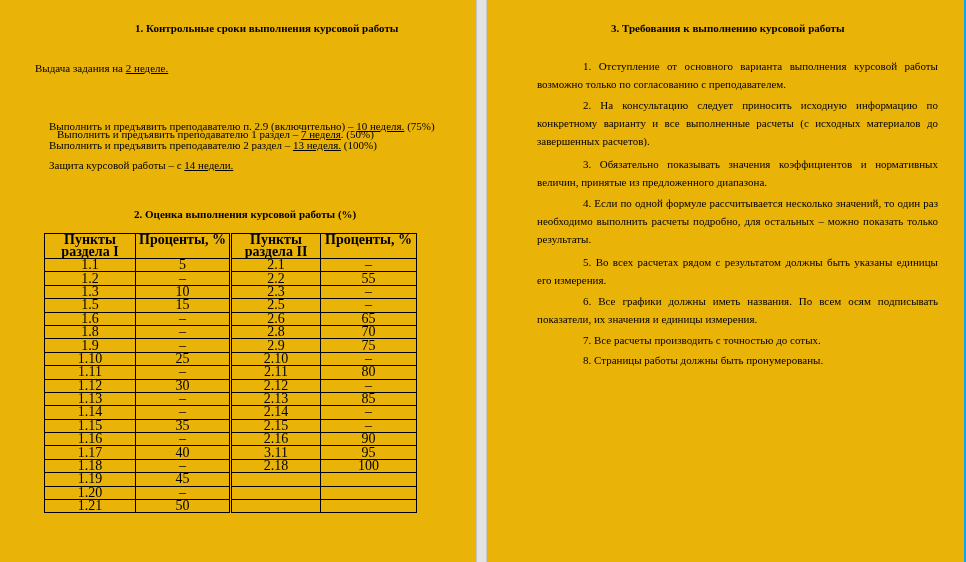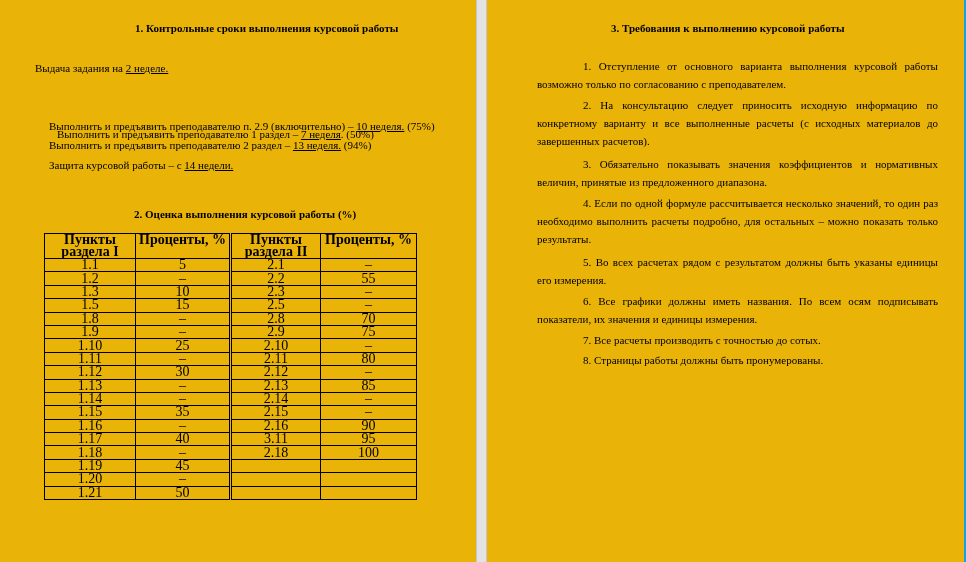--- a/index.html
+++ b/index.html
@@ -46,21 +46,21 @@
 </style>
 </head>
 <body>
 
 <div class="page page-left">
   <div class="heading" style="left:135px; top:22px;">1. Контрольные сроки выполнения курсовой работы</div>
 
   <div class="line" style="left:35px; top:61px;font-family:Liberation Serif, serif;"><span>Выдача задания на </span><span class="u">2 неделе.</span><span></span></div>
   <div class="line" style="left:57px; top:99px;margin-top:28px;"><span>Выполнить и предъявить преподавателю 1 раздел – </span><span class="u">7 неделя</span><span>. (50%)</span></div>
   <div class="line" style="left:49px; top:119px;"><span>Выполнить и предъявить преподавателю п. 2.9 (включительно) – </span><span class="u">10 неделя.</span><span> (75%)</span></div>
-  <div class="line" style="left:49px; top:138px;"><span>Выполнить и предъявить преподавателю 2 раздел – </span><span class="u">13 неделя.</span><span> (94%)</span></div>
+  <div class="line" style="left:49px; top:138px;"><span>Выполнить и предъявить преподавателю 2 раздел – </span><span class="u">13 неделя.</span><span> (100%)</span></div>
   <div class="line" style="left:49px; top:158px;"><span>Защита курсовой работы –  с </span><span class="u">14 недели.</span><span></span></div>
 
   <div class="heading" style="left:134px; top:208px;">2. Оценка выполнения курсовой работы (%)</div>
 
   <table class="grid">
     <thead>
       <tr>
         <th class="c1">Пункты раздела I</th>
         <th class="c2 dbl">Проценты, %</th>
         <th class="c3">Пункты раздела II</th>
@@ -86,20 +86,26 @@
           <td>2.3</td>
           <td>–</td>
         </tr>
         <tr>
           <td>1.5</td>
           <td class="dbl">15</td>
           <td>2.5</td>
           <td>–</td>
         </tr>
         <tr>
+          <td>1.6</td>
+          <td class="dbl">–</td>
+          <td>2.6</td>
+          <td>65</td>
+        </tr>
+        <tr>
           <td>1.8</td>
           <td class="dbl">–</td>
           <td>2.8</td>
           <td>70</td>
         </tr>
         <tr>
           <td>1.9</td>
           <td class="dbl">–</td>
           <td>2.9</td>
           <td>75</td>

